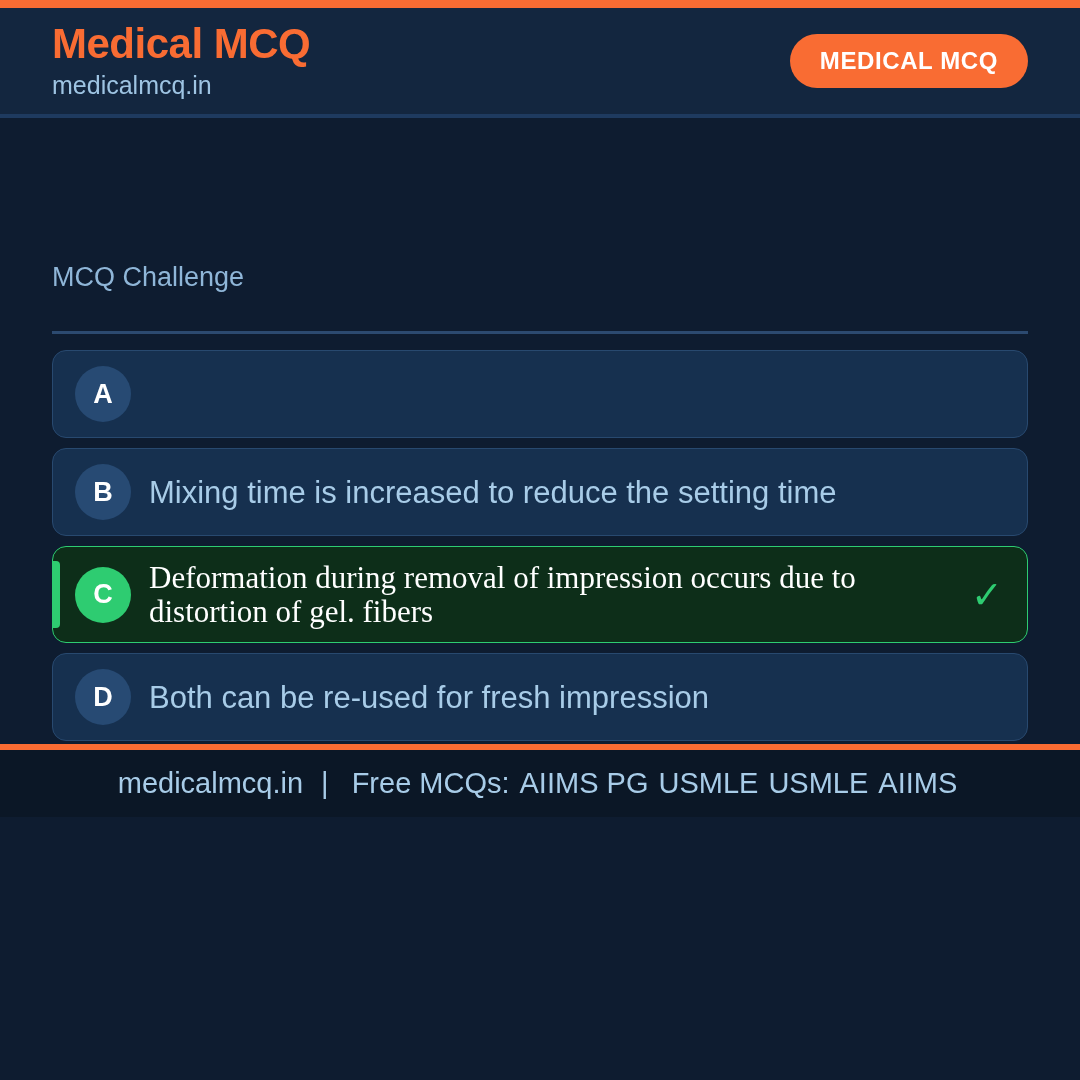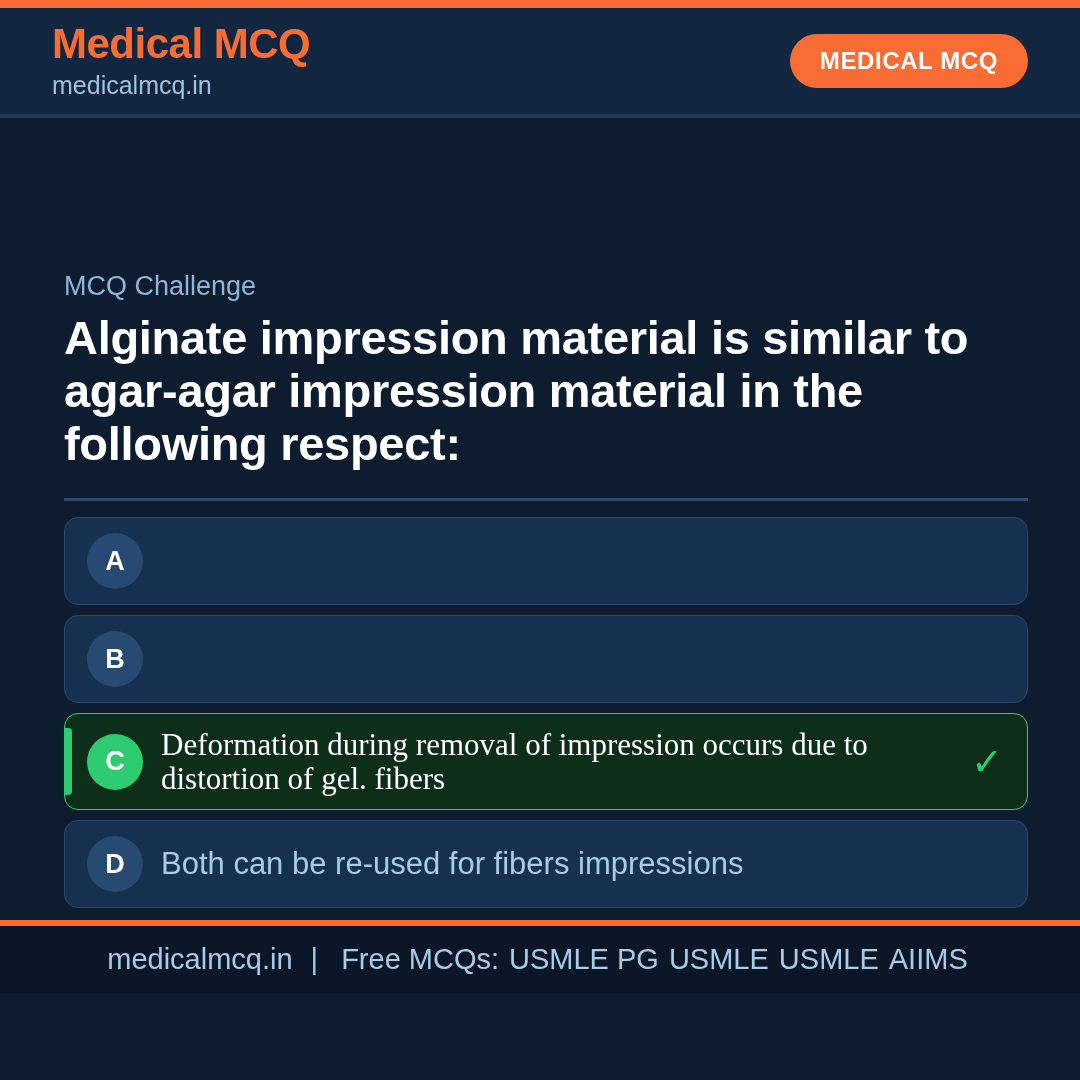--- a/index.html
+++ b/index.html
@@ -53,24 +53,23 @@
     font-weight:bold;
     letter-spacing:0.6px;
     padding:13px 30px;
     border-radius:30px;
     white-space:nowrap;
   }
 
   
   .main {
     flex:1 1 auto;
-    padding:12px 52px;
+    padding:3px 52px;
     display:flex; flex-direction:column;
     justify-content:flex-start;
-    margin-left:12px;
   }
   .spacer-top { height:140px; }
 
   .eyebrow {
     color:#8fb6d8;
     font-size:27px;
     line-height:1.2;
     margin-bottom:10px;
   }
   .question {
@@ -173,58 +172,58 @@
       <div class="brand-title">Medical MCQ</div>
       <div class="brand-sub">medicalmcq.in</div>
     </div>
     <div class="badge-pill">MEDICAL MCQ</div>
   </div>
 
   <div class="main">
     <div class="spacer-top"></div>
 
     <div class="eyebrow">MCQ Challenge</div>
-    <div class="question">Alginate impression material is similar to agar-agar impression material in the following respect:</div>
 
     <div class="divider"></div>
 
     <div class="options">
 
       <div class="option">
         <div class="accent-bar"></div>
         <div class="opt-badge">A</div>
         <div class="opt-check"></div>
       </div>
 
       <div class="option">
         <div class="accent-bar"></div>
         <div class="opt-badge">B</div>
+        <div class="opt-text">Mixing time is increased to reduce the setting time</div>
         <div class="opt-check"></div>
       </div>
 
       <div class="option correct">
         <div class="accent-bar"></div>
         <div class="opt-badge">C</div>
         <div class="opt-text">Deformation during removal of impression occurs due to distortion of gel. fibers</div>
         <div class="opt-check">✓</div>
       </div>
 
       <div class="option">
         <div class="accent-bar"></div>
         <div class="opt-badge">D</div>
-        <div class="opt-text">Both can be re-used for fibers impressions</div>
+        <div class="opt-text">Both can be re-used for fresh impression</div>
         <div class="opt-check"></div>
       </div>
 
     </div>
   </div>
 
   <div class="footer-accent"></div>
 
   <div class="footer">
     <span class="footer-text">medicalmcq.in</span>
     <span class="footer-sep">|</span>
     <span class="footer-tags">
-      <span class="tag">Free MCQs:</span><span class="tag">USMLE PG</span><span class="tag">USMLE</span><span class="tag">USMLE</span><span class="tag">AIIMS</span>
+      <span class="tag">Free MCQs:</span><span class="tag">AIIMS PG</span><span class="tag">USMLE</span><span class="tag">USMLE</span><span class="tag">AIIMS</span>
     </span>
   </div>
 
 </div>
 
 </body></html>

